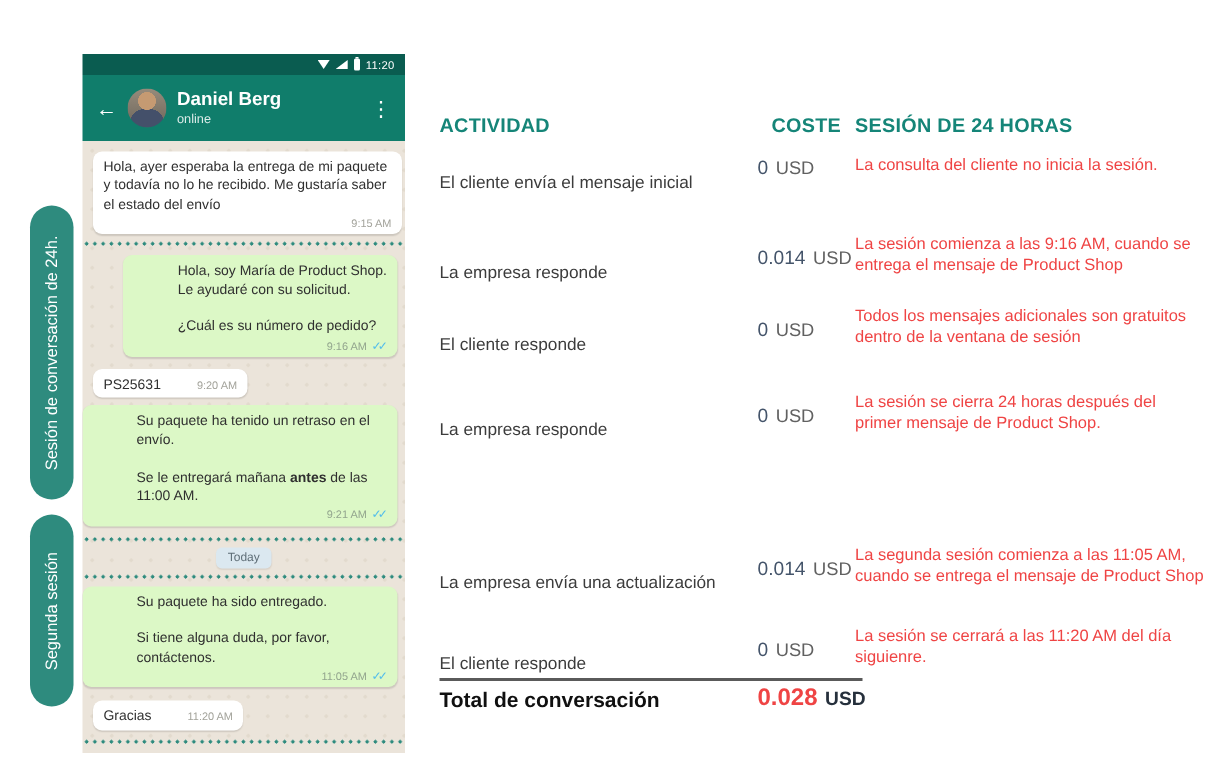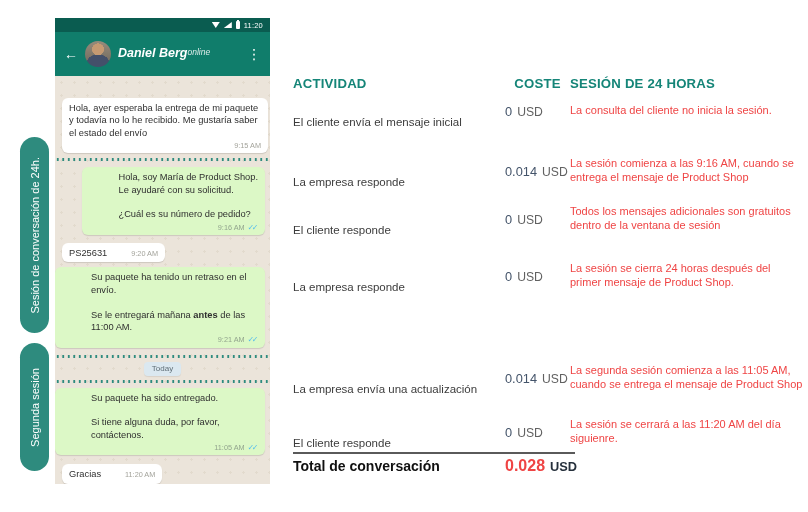--- a/index.html
+++ b/index.html
@@ -1,34 +1,34 @@
 <!DOCTYPE html>
 <html style="--teal: #2e8b7e; --header_teal: #158578; --statusbar: #0a5c50; --appbar: #107d6b; --bubble_out: #dcf8c6; --check_blue: #53bdeb;"><head>
 <meta charset="utf-8">
 <style>
   html,body{margin:0;padding:0;overflow:hidden;}
   body{font-family:"Liberation Sans", sans-serif;}
   .page{position:relative;width:808px;height:512px;background:#ffffff;overflow:hidden;}
 
   
-  .phone{position:absolute;left:55px;top:18px;width:215px;height:466px;display:flex;flex-direction:column;}
+  .phone{position:absolute;left:55px;top:36px;width:215px;height:466px;display:flex;flex-direction:column;}
   .statusbar{height:14px;background:var(--statusbar,#0a5c50);display:flex;align-items:center;justify-content:flex-end;gap:4px;padding-right:7px;color:#fff;flex:0 0 auto;}
   .wifi{width:8px;height:6px;background:#fff;clip-path:polygon(0 0,100% 0,50% 100%);}
   .signal{width:8px;height:6px;background:#fff;clip-path:polygon(100% 0,100% 100%,0 100%);}
   .battery{width:4px;height:8px;background:#fff;border-radius:1px;position:relative;}
   .battery::before{content:"";position:absolute;top:-1.5px;left:1px;width:2px;height:1.5px;background:#fff;}
   .stime{font-size:7.5px;letter-spacing:.2px;}
   .appbar{height:44px;background:var(--appbar,#107d6b);display:flex;align-items:center;gap:7px;padding:0 9px;color:#fff;flex:0 0 auto;}
   .back{font-size:14px;line-height:1;cursor:default;}
   .avatar{width:26px;height:26px;border-radius:50%;flex:0 0 auto;
     background:
       radial-gradient(circle 6px at 50% 32%, #c59a72 98%, transparent),
       radial-gradient(ellipse 11px 8px at 50% 82%, #44506a 98%, transparent),
       linear-gradient(#968b7b,#6e665b);}
-  .who{display:flex;flex-direction:row;line-height:1.1;font-style:italic;}
+  .who{display:flex;flex-direction:column;line-height:1.1;}
   .cname{font-size:12.5px;font-weight:bold;}
   .cstatus{font-size:8.5px;color:rgba(255,255,255,.85);margin-top:1px;}
   .kebab{margin-left:auto;font-size:14px;line-height:1;letter-spacing:0;}
   .chat{flex:1;background-color:#ebe4da;background-image:radial-gradient(#e2dacd 1px, transparent 1.2px);background-size:13px 13px;display:flex;flex-direction:column;padding-top:7px;overflow:hidden;position:relative;}
   .divider{height:3px;width:100%;flex:0 0 auto;background-image:radial-gradient(circle,var(--teal,#2e8b7e) 1.15px, transparent 1.35px);background-size:5.5px 3px;background-position:0 50%;background-repeat:repeat-x;}
   .msg{font-size:9.3px;line-height:1.33;color:#2f2f2f;border-radius:6px;padding:4px 7px 3px;box-shadow:0 1px 1px rgba(0,0,0,.13);width:fit-content;}
   .msg .msg-text{white-space:pre-line;display:block;}
   .msg.in{background:#fff;margin-left:7px;max-width:192px;align-self:flex-start;}
   .msg.out{background:var(--bubble_out,#dcf8c6);margin-right:5px;max-width:190px;align-self:flex-end;padding-left:36px;}
   .meta{display:block;text-align:right;line-height:1;margin-top:2px;white-space:nowrap;}
@@ -78,21 +78,21 @@
     <div class="appbar">
       <span class="back">←</span>
       <span class="avatar"></span>
       <span class="who">
         <span class="cname">Daniel Berg</span>
         <span class="cstatus">online</span>
       </span>
       <span class="kebab">⋮</span>
     </div>
     <div class="chat">
-        <div class="msg in" style="margin-top: 15px;">
+        <div class="msg in" style="margin-top: 0px;">
           <span class="msg-text">Hola, ayer esperaba la entrega de mi paquete y todavía no lo he recibido. Me gustaría saber el estado del envío</span>
           <span class="meta"><span class="time">9:15 AM</span></span>
         </div>
         <div class="divider" style="margin-top: 5px;"></div>
         <div class="msg out" style="margin-top: 6px;">
           <span class="msg-text">Hola, soy María de Product Shop.
 Le ayudaré con su solicitud.
 
 ¿Cuál es su número de pedido?</span>
           <span class="meta"><span class="time">9:16 AM</span><span class="checks">✓✓</span></span>

